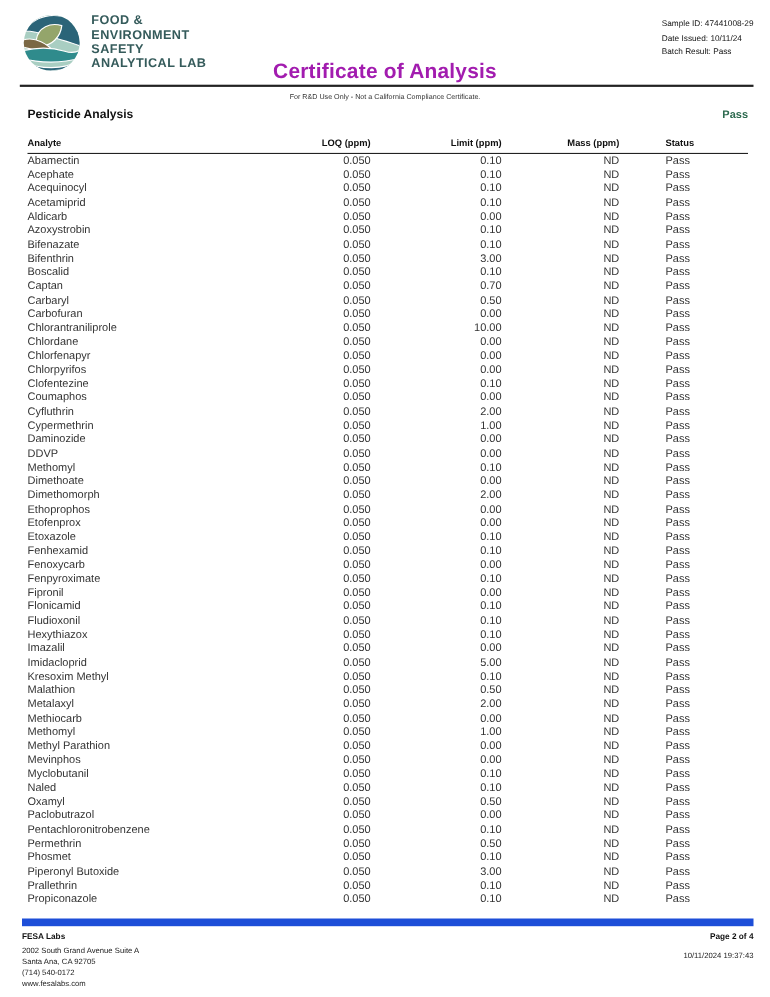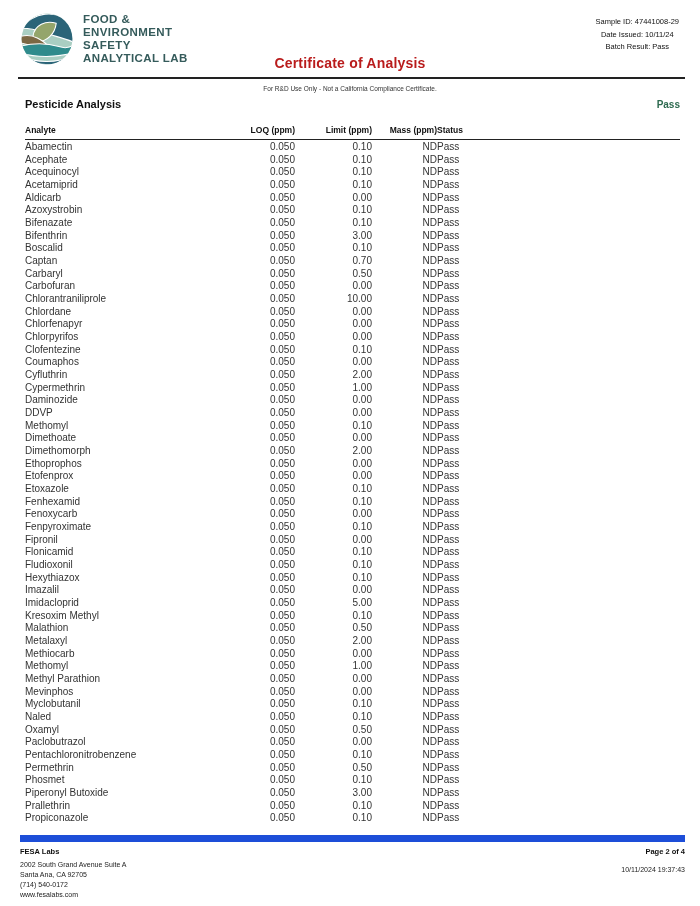--- a/index.html
+++ b/index.html
@@ -25,34 +25,34 @@
   .logo-mark { width: 54px; height: 58px; }
   .logo-text {
     color: #355b5b;
     font-size: 11.5px;
     font-weight: bold;
     letter-spacing: 0.4px;
     line-height: 13px;
   }
   .meta {
     position: absolute;
-    top: 16px; right: 21px;
-    text-align: center;
+    top: 16px; right: 15px;
+    text-align: left;
     font-size: 7.5px;
     line-height: 12.5px;
     color: #111;
   }
   .title {
     position: absolute;
     top: 55px; left: 0;
     width: 100%;
     text-align: center;
-    font-size: 14px;
+    font-size: 19px;
     font-weight: bold;
-    color: #b91c1c;
+    color: #a21caf;
     letter-spacing: 0.2px;
   }
   .header-rule {
     position: absolute;
     top: 77px; left: 18px; right: 15px;
     height: 2px;
     background: #222;
   }
   .disclaimer {
     position: absolute;
@@ -75,20 +75,21 @@
   .section-status { font-size: 10px; font-weight: bold; color: #2d6a4f; }
 
   
   .coa-table {
     position: absolute;
     top: 125px; left: 25px; right: 20px;
   }
   .thead, .tr {
     display: grid;
     grid-template-columns: 210px 60px 77px 65px 1fr;
+    gap: 42px;
   }
   .thead {
     font-size: 8.5px;
     font-weight: bold;
     color: #111;
     padding-bottom: 4px;
     border-bottom: 1.5px solid #222;
   }
   .tr {
     height: 12.68px;

